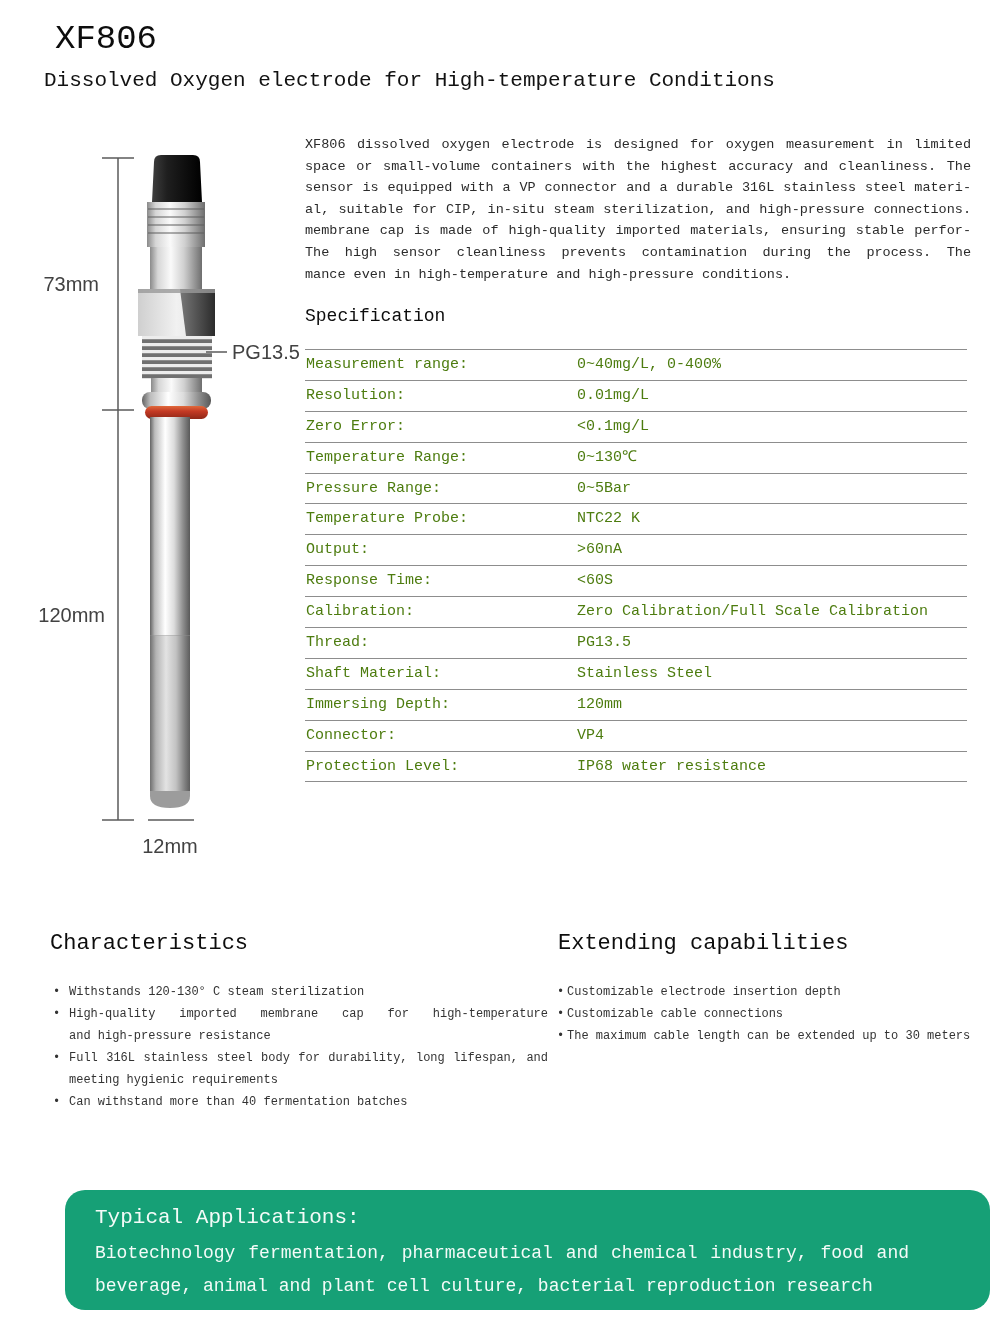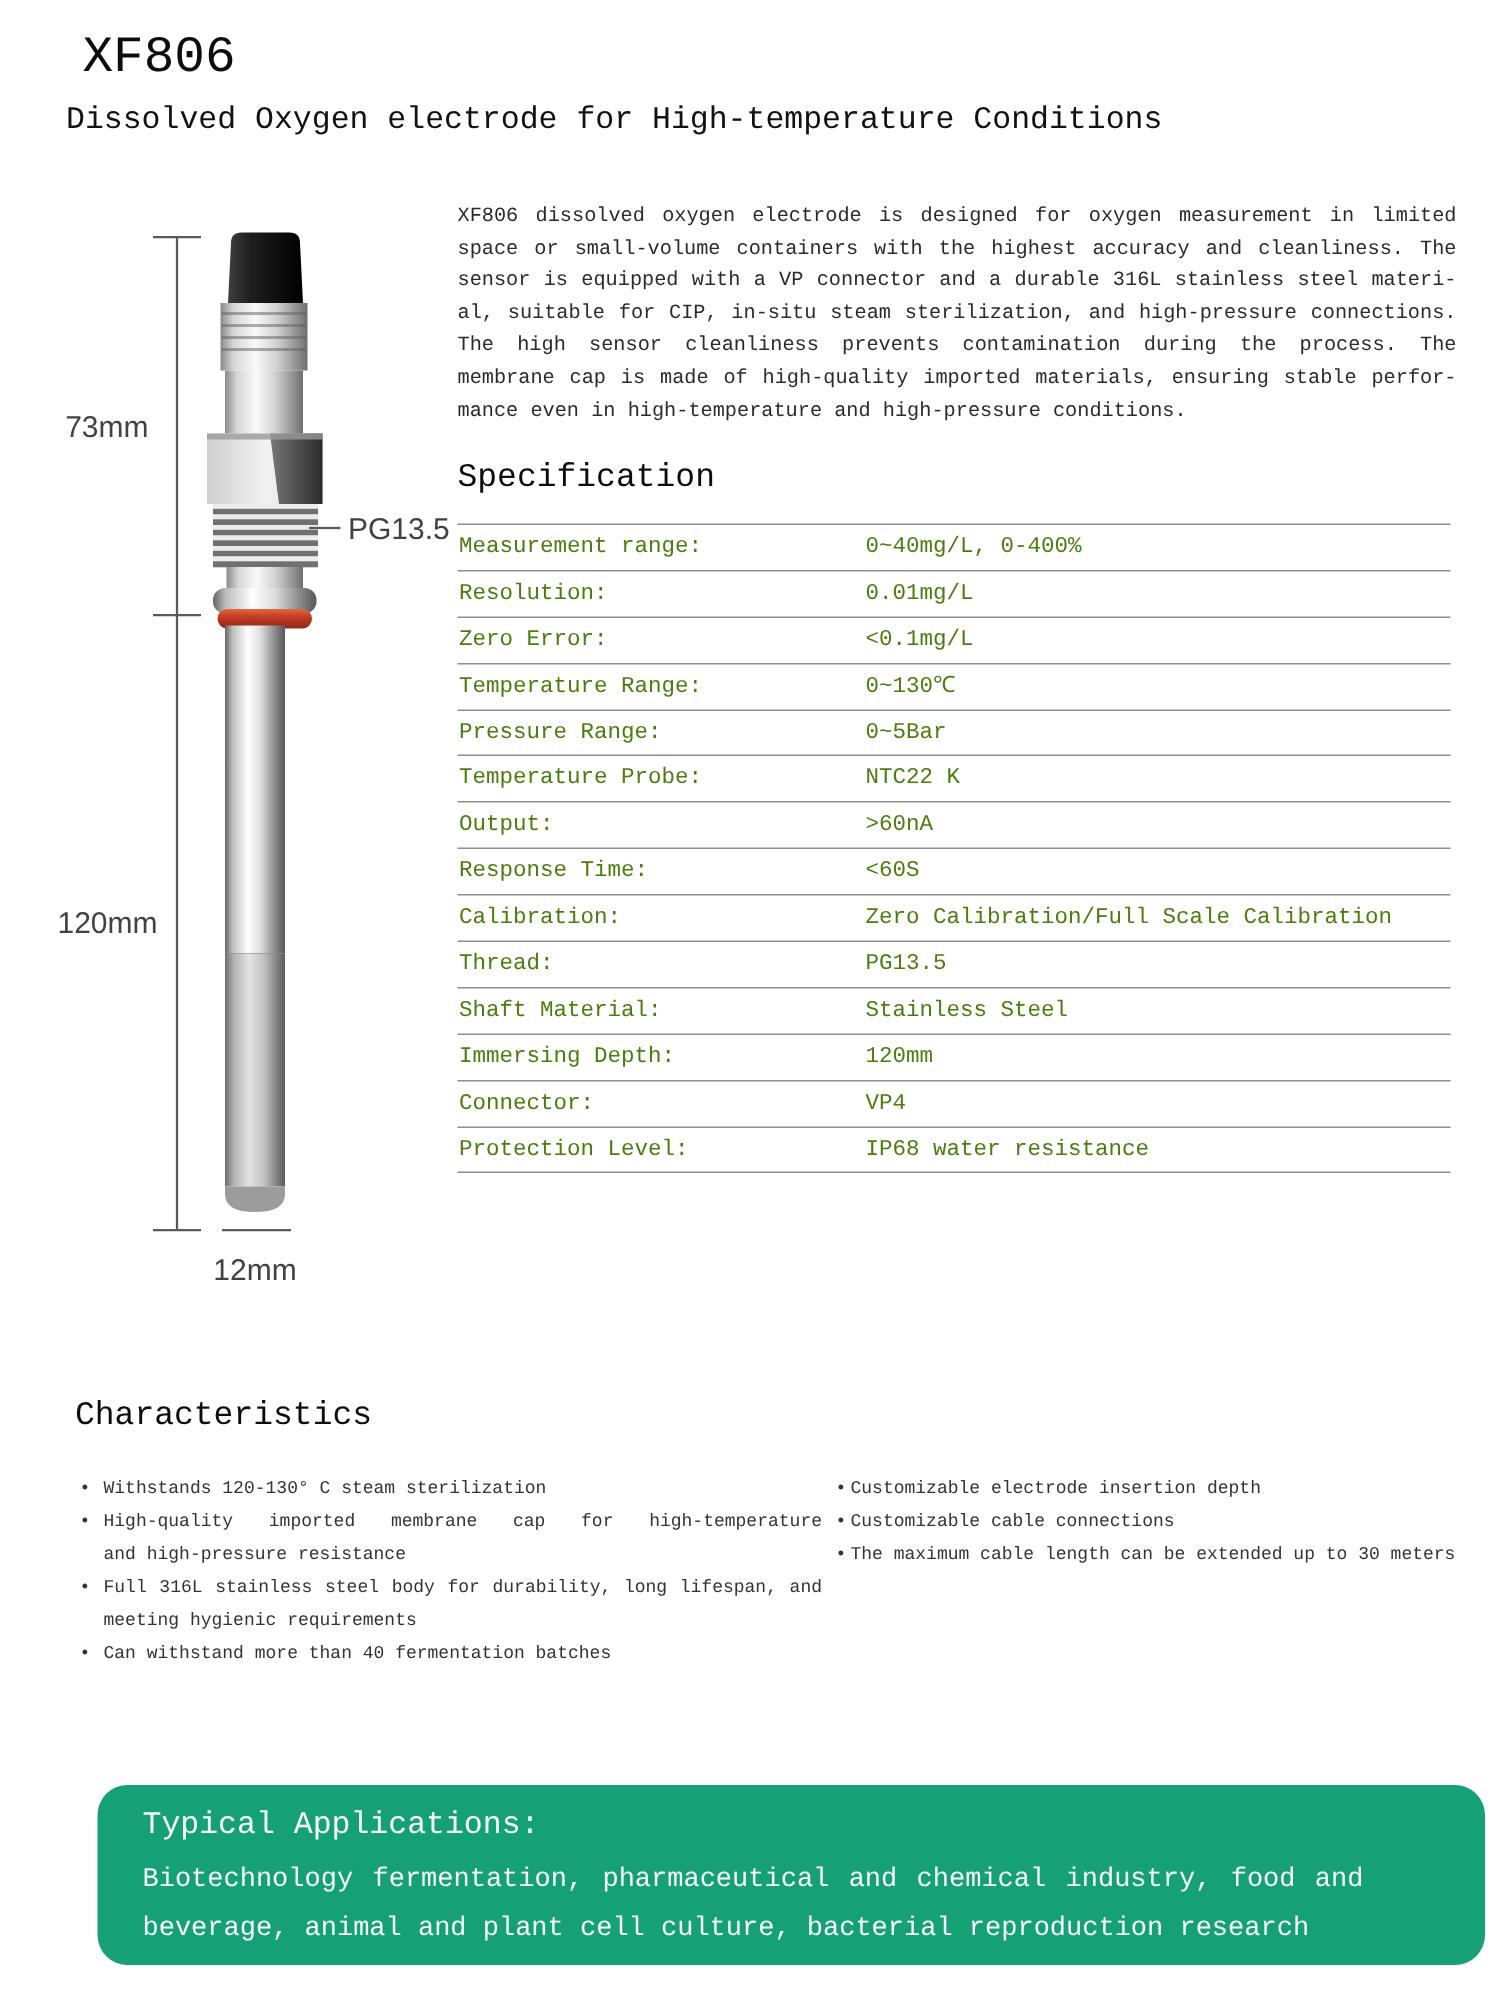--- a/index.html
+++ b/index.html
@@ -5,21 +5,21 @@
   html,body{margin:0;padding:0;background:#ffffff;}
   .page{position:relative;width:1000px;height:1328px;background:#ffffff;overflow:hidden;
         font-family:"Liberation Mono",monospace;color:#222;}
   .title{position:absolute;left:55px;top:20px;font-size:34px;font-weight:400;color:#0d0d0d;margin:0;}
   .subtitle{position:absolute;left:44px;top:69px;font-size:21px;color:#121212;white-space:nowrap;}
   .photo{position:absolute;left:30px;top:145px;width:270px;height:725px;}
   .dimlabel{font-family:"Liberation Sans",sans-serif;font-size:20px;fill:#424242;}
   .desc{position:absolute;left:305px;top:134px;width:666px;font-size:13.5px;line-height:21.6px;color:#2b2b2b;}
   .jline{text-align:justify;text-align-last:justify;}
   .jline.last{text-align-last:left;}
-  .spec-h{position:absolute;left:305px;top:306px;font-size:22px;color:#0d0d0d;}
+  .spec-h{position:absolute;left:305px;top:306px;font-size:18px;color:#0d0d0d;}
   .spec-table{position:absolute;left:305px;top:349px;width:662px;border-bottom:1.4px solid #8d8d8d;}
   .spec-row{position:relative;height:30.9px;box-sizing:border-box;border-top:1.4px solid #8d8d8d;
             font-size:15px;line-height:30px;color:#4d7c0f;}
   .spec-label{position:absolute;left:1px;white-space:nowrap;}
   .spec-value{position:absolute;left:272px;white-space:nowrap;}
   .char-h{position:absolute;left:50px;top:931px;font-size:22px;color:#0d0d0d;}
   .char-list{position:absolute;left:52px;top:981px;width:496px;font-size:12px;line-height:22px;color:#333;}
   .ext-h{position:absolute;left:558px;top:931px;font-size:22px;color:#0d0d0d;}
   .ext-list{position:absolute;left:556px;top:981px;width:432px;font-size:12px;line-height:22px;color:#333;}
   .bullet{position:relative;padding-left:17px;}
@@ -134,22 +134,22 @@
     <text class="dimlabel" x="75" y="477" text-anchor="end">120mm</text>
     <text class="dimlabel" x="140" y="708" text-anchor="middle">12mm</text>
     <text class="dimlabel" x="202" y="214" fill="#333333">PG13.5</text>
   </svg>
 
   <div class="desc" id="desc">
       <div class="jline">XF806 dissolved oxygen electrode is designed for oxygen measurement in limited</div>
       <div class="jline">space or small-volume containers with the highest accuracy and cleanliness. The</div>
       <div class="jline">sensor is equipped with a VP connector and a durable 316L stainless steel materi-</div>
       <div class="jline">al, suitable for CIP, in-situ steam sterilization, and high-pressure connections.</div>
+      <div class="jline">membrane cap is made of high-quality imported materials, ensuring stable perfor-</div>
       <div class="jline">The high sensor cleanliness prevents contamination during the process. The</div>
-      <div class="jline">membrane cap is made of high-quality imported materials, ensuring stable perfor-</div>
       <div class="jline last">mance even in high-temperature and high-pressure conditions.</div>
     </div>
 
   <div class="spec-h">Specification</div>
   <div class="spec-table" id="spec-table">
       <div class="spec-row">
         <span class="spec-label">Measurement range:</span>
         <span class="spec-value">0~40mg/L, 0-400%</span>
       </div>
       <div class="spec-row">
@@ -221,20 +221,21 @@
         <span class="bullet-dot">•</span>
         <div class="jline">Full 316L stainless steel body for durability, long lifespan, and</div>
         <div class="jline last">meeting hygienic requirements</div>
       </div>
       <div class="bullet">
         <span class="bullet-dot">•</span>
         <div class="jline last">Can withstand more than 40 fermentation batches</div>
       </div>
     </div>
 
+  <div class="ext-h">Extending capabilities</div>
   <div class="ext-list" id="ext-list">
       <div class="bullet">
         <span class="bullet-dot">•</span>
         <div class="jline last">Customizable electrode insertion depth</div>
       </div>
       <div class="bullet">
         <span class="bullet-dot">•</span>
         <div class="jline last">Customizable cable connections</div>
       </div>
       <div class="bullet">

